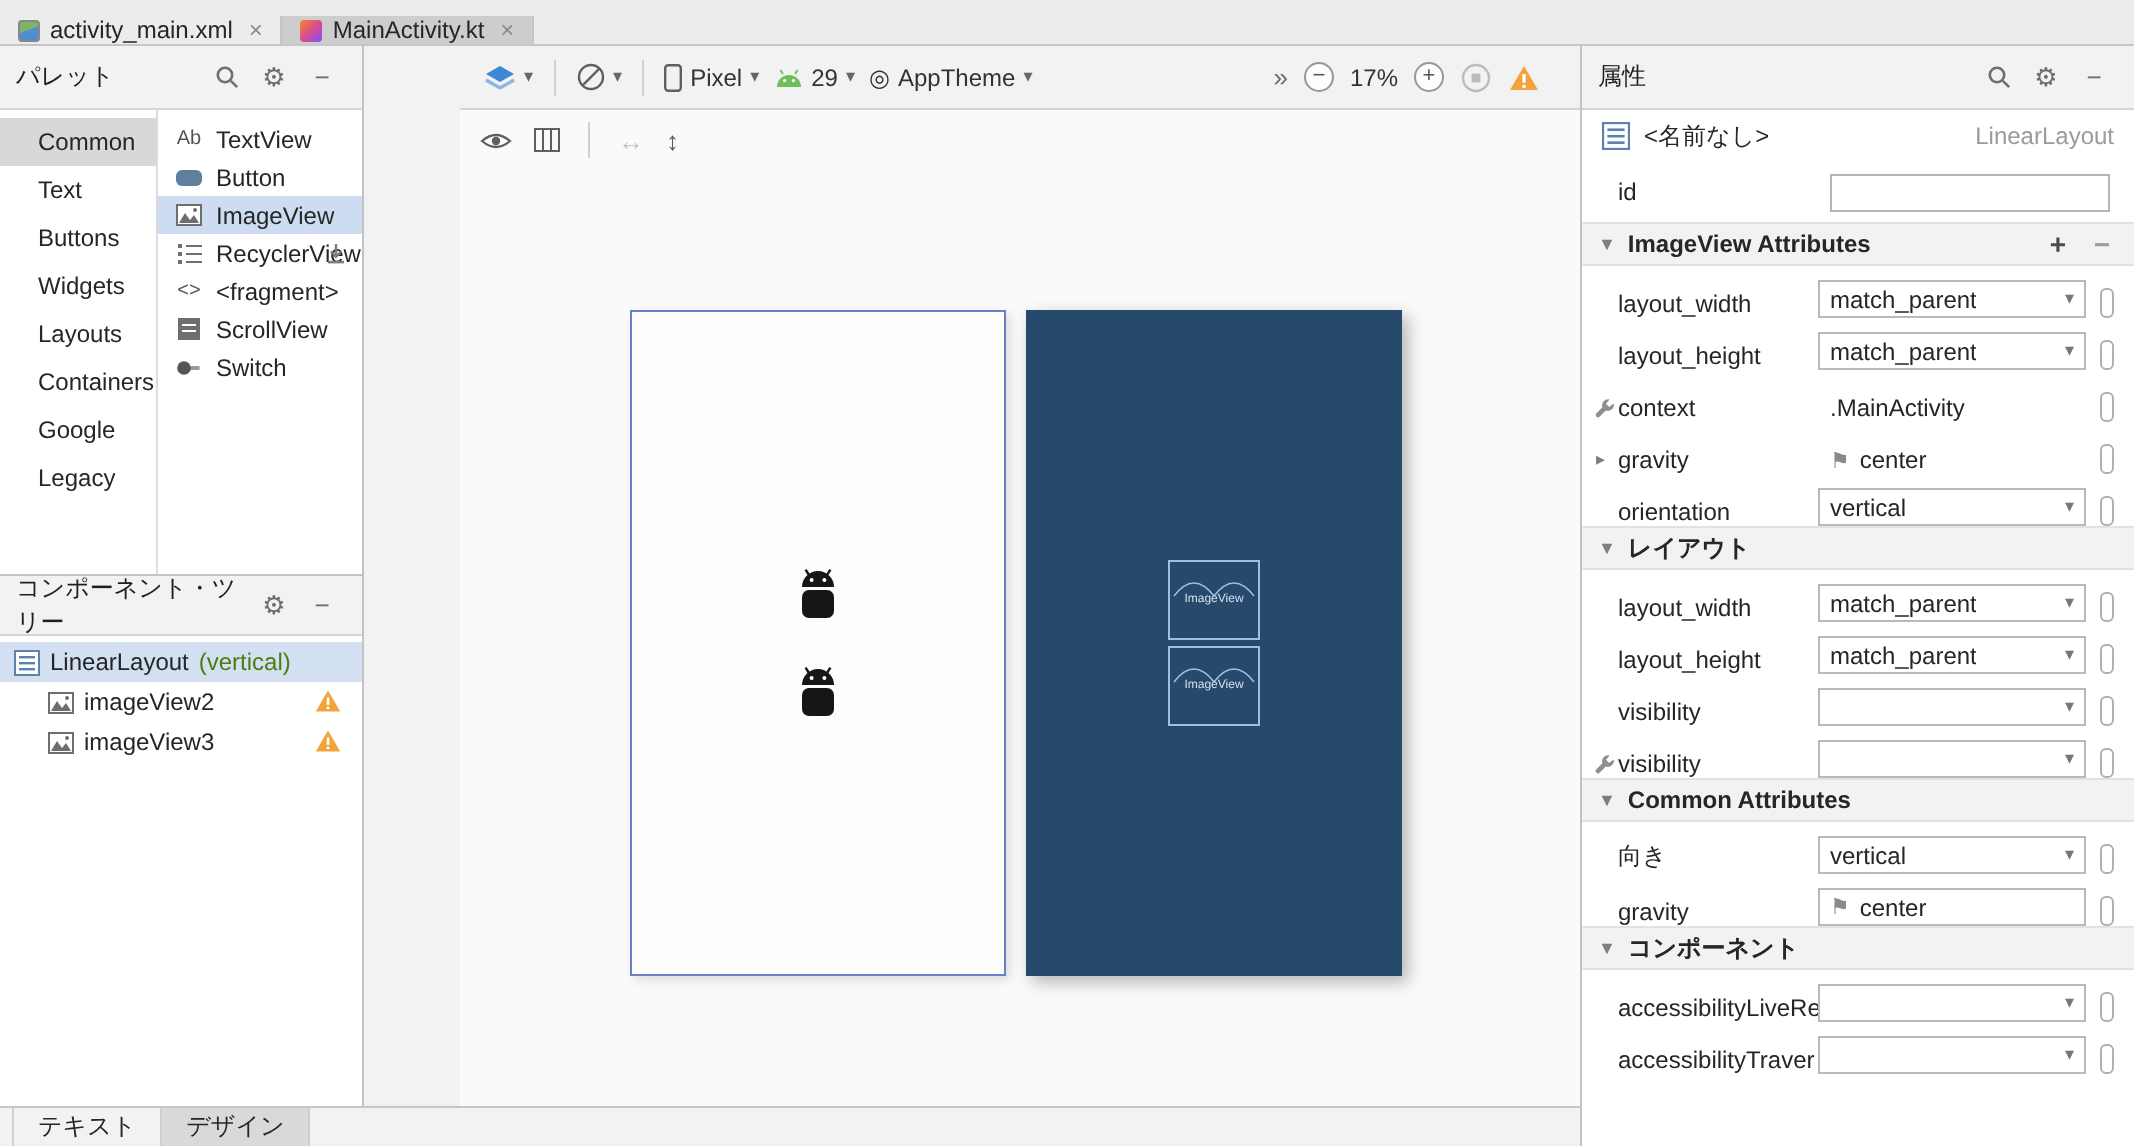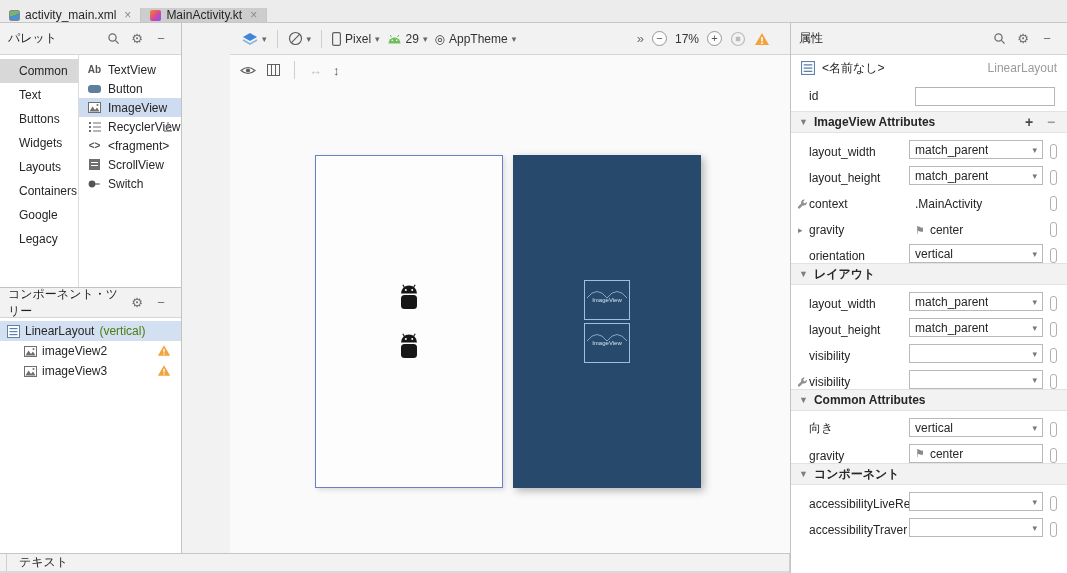--- a/index.html
+++ b/index.html
@@ -31,35 +31,35 @@
   .left { position:absolute; top:23px; left:0; width:182px; bottom:20px; background:#fff;
           border-right:1px solid #c3c3c3; display:flex; flex-direction:column; }
   .palette { display:flex; height:233px; border-bottom:1px solid #c3c3c3; flex:0 0 auto; background:#fff; }
   .cats { width:79px; border-right:1px solid #dcdcdc; padding-top:4px; }
   .cat { height:24px; line-height:24px; padding-left:19px; }
   .cat.selected { background:#d8d8d8; }
   .comps { flex:1; padding-top:5px; }
   .comp { height:19px; display:flex; align-items:center; gap:6px; padding-left:8px; position:relative; }
   .comp.selected { background:#cddcf0; }
   .cicon { width:15px; display:flex; justify-content:center; color:#555; font-size:10px; flex:0 0 auto; }
-  .glyph-icon { font-size:10px; color:#555;font-weight:bold; }
+  .glyph-icon { font-size:10px; color:#555; }
   .btn-shape { width:13px; height:8px; background:#5f7f9f; border-radius:3px; }
   .dl { position:absolute; right:8px; }
 
   .treehead { height:30px; }
   .tree { flex:1; background:#fff; padding-top:3px; }
   .trow { height:20px; display:flex; align-items:center; gap:5px; padding-left:7px; position:relative; }
   .trow.selected { background:#d2e0f2; }
   .trow.child { padding-left:24px; }
   .suffix { color:#4d7c0f; }
   .warnpos { position:absolute; right:10px; top:3px; }
 
   
   .bottom { position:absolute; left:0; bottom:0; width:790px; height:20px; background:#f2f2f2;
-            border-top:1px solid #c6c6c6; display:flex;flex-direction:column; }
+            border-top:1px solid #c6c6c6; display:flex; }
   .btab { padding:0 12px; display:flex; align-items:center; border-right:1px solid #cfcfcf; }
   .btab:first-child { border-left:1px solid #cfcfcf; margin-left:6px; }
   .btab.selected { background:#d9d9d9; }
 
   
   .center { position:absolute; top:23px; left:230px; width:560px; bottom:20px;
             display:flex; flex-direction:column; }
   .dtoolbar { height:32px; background:#f2f2f2; border-bottom:1px solid #d5d5d5; display:flex;
               align-items:center; padding:0 10px 0 12px; gap:7px; flex:0 0 auto; color:#333; }
   .sep { width:1px; height:18px; background:#cfcfcf; margin:0 3px; flex:0 0 auto; }

